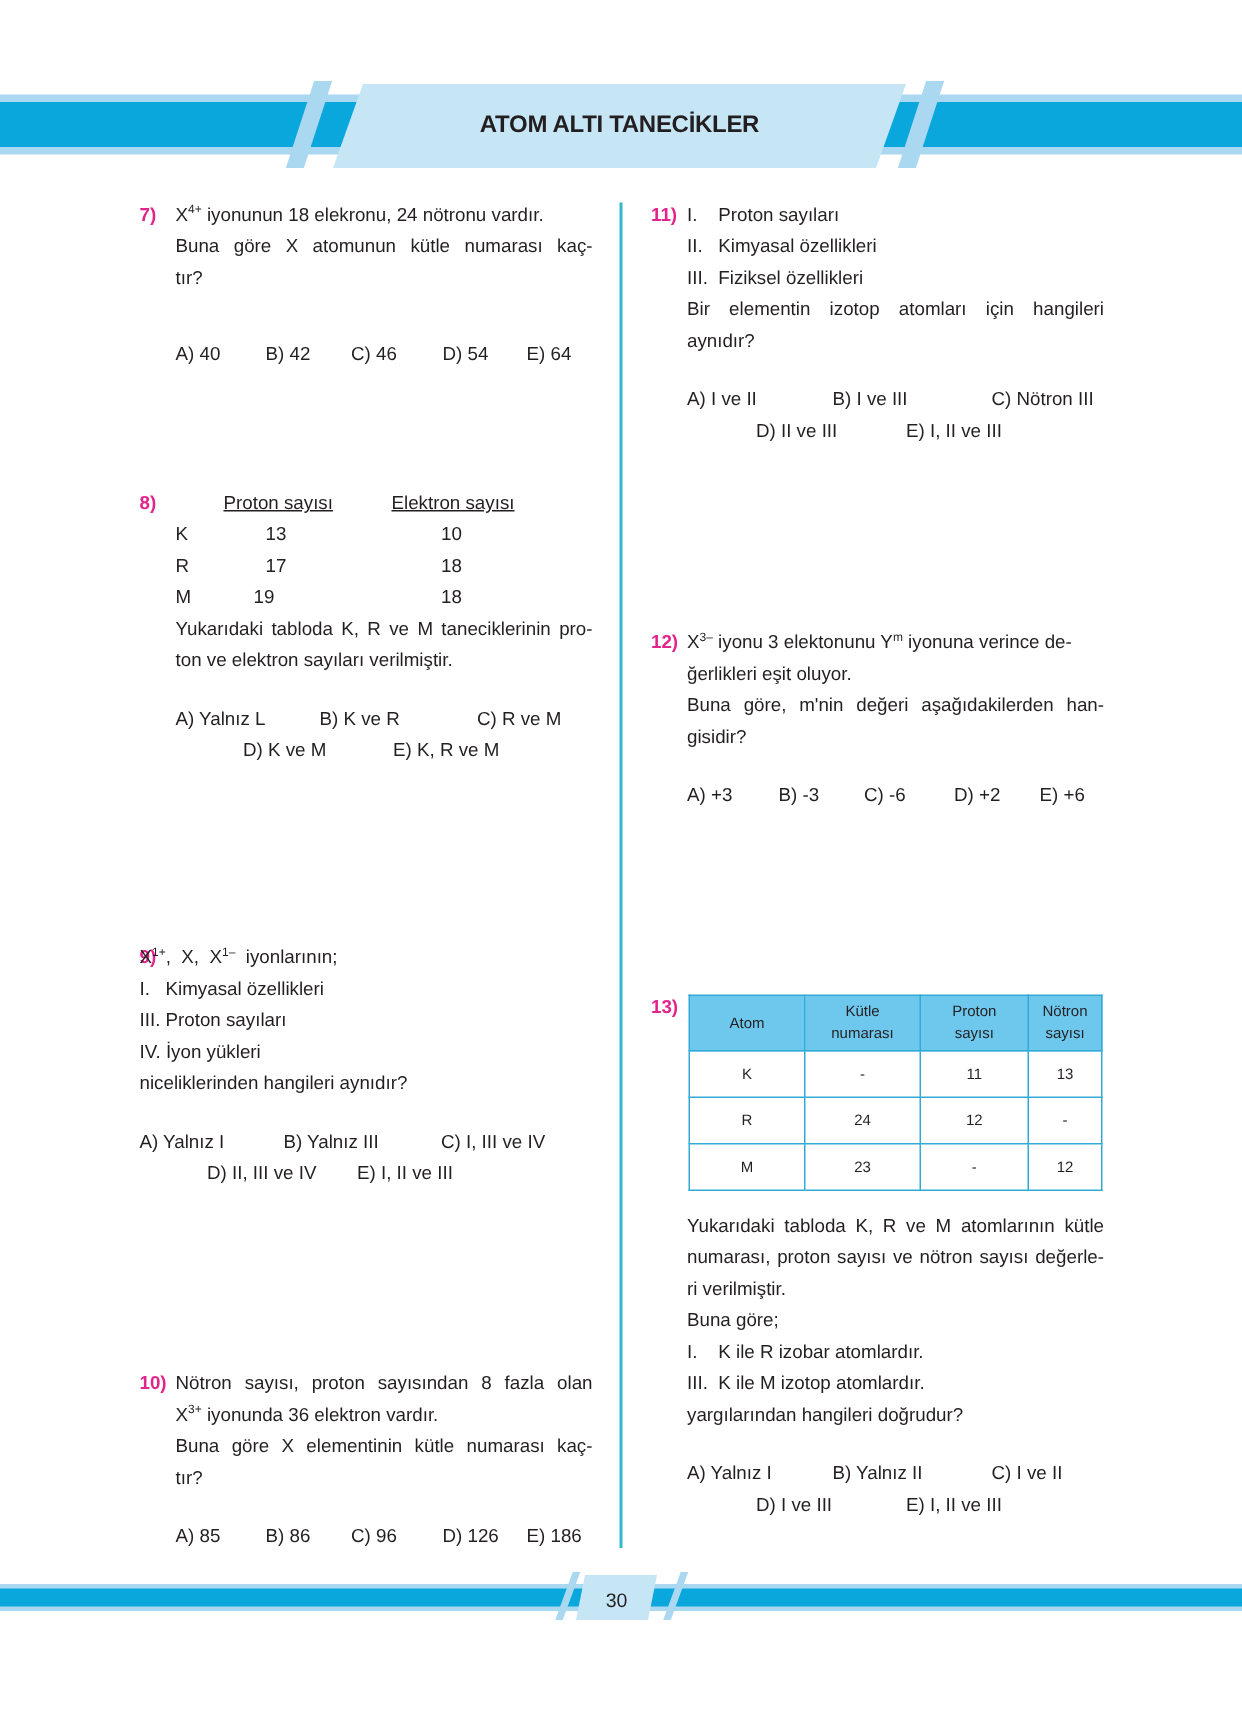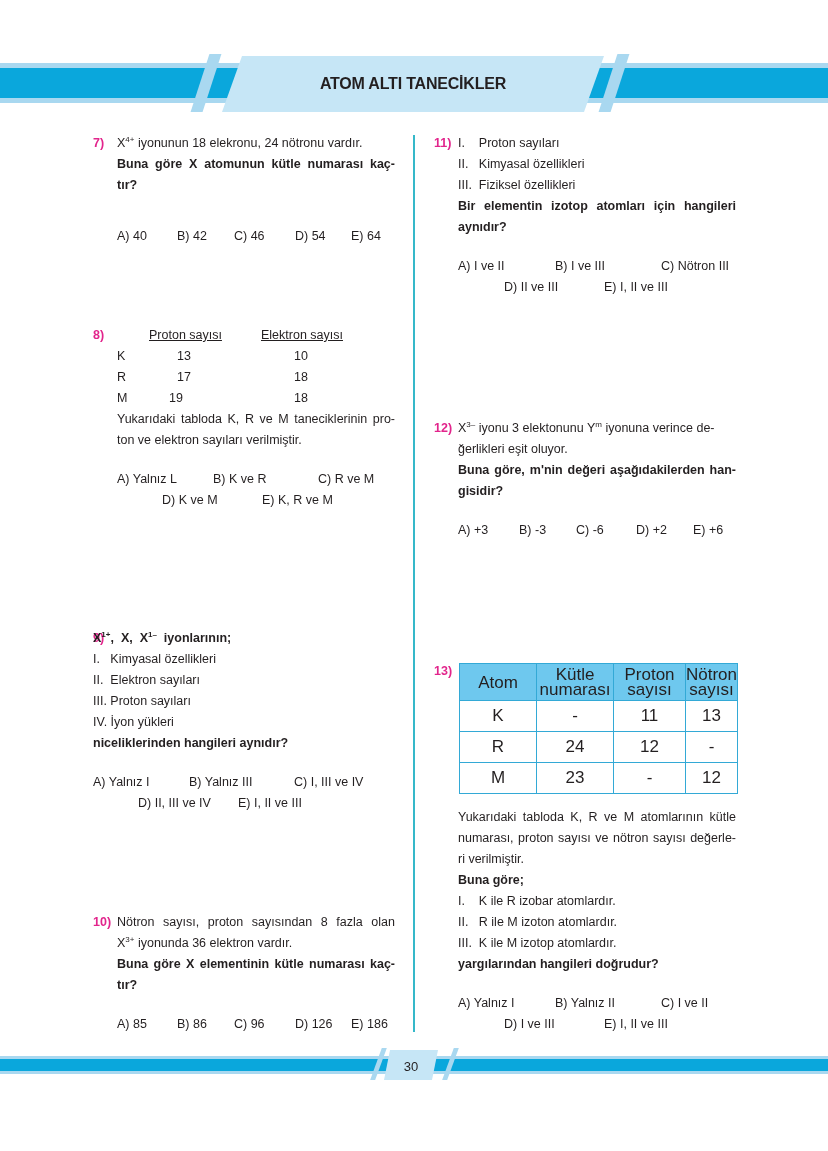--- a/index.html
+++ b/index.html
@@ -16,29 +16,29 @@
     clip-path: polygon(20px 0, 100% 0, calc(100% - 20px) 100%, 0 100%); }
   .hdr .stripe { position: absolute; top: 14px; width: 12px; height: 58px; background: #a9d8f0; transform: skewX(-18deg); }
   .hdr-title { position: absolute; left: 150px; width: 430px; top: 35px; text-align: center; font-weight: bold; font-size: 16px; letter-spacing: -0.2px; color: #231f20; }
 
   
   .divider { position: absolute; left: 413px; top: 135px; width: 2px; height: 897px; background: #35b8c9; }
 
   
   .q { position: absolute; line-height: 21px; }
   .qnum { position: absolute; font-weight: bold; color: #e2258c; }
-  .b { font-weight: bold; }
+  .b { font-weight: normal; }
   sup { font-size: 8px; vertical-align: 5px; line-height: 0; }
   .row { position: relative; height: 21px; white-space: nowrap; }
   .row span.a { position: absolute; top: 0; }
   .just { text-align: justify; text-align-last: justify; }
   .u { text-decoration: underline; }
 
   
-  .t13 { position: absolute; left: 459px; top: 663px; border-collapse: collapse; font-size: 17px; }
+  .t13 { position: absolute; left: 459px; top: 663px; border-collapse: collapse; font-size: 10px; }
   .t13 th, .t13 td { border: 1px solid #33a9d6; text-align: center; }
   .t13 th { background: #6ec8ee; font-weight: normal; line-height: 15px; height: 37px; color: #231f20; }
   .t13 td { height: 31px; }
 
   
   .ftr { position: absolute; left: 0; top: 1045px; width: 828px; height: 40px; }
   .ftr .bl { top: 11px; height: 18px; }
   .ftr .bd { top: 14px; height: 12px; }
   .ftr .num-box { position: absolute; left: 384px; top: 5px; width: 54px; height: 30px; background: #c6e6f6;
     clip-path: polygon(6px 0, 100% 0, calc(100% - 6px) 100%, 0 100%); }
@@ -109,21 +109,20 @@
       <span class="a" style="left:145px">E) K, R ve M</span>
     </div>
   </div>
 </div>
 
 <div class="q" style="left:93px;top:628px;width:302px">
   <span class="qnum" style="left:0">9)</span>
   <div style="">
     <div class="row b"><span>X</span><sup>1+</sup><span style="white-space:pre">,  X,  X</span><sup>1–</sup><span style="white-space:pre">  iyonlarının;</span></div>
     <div class="row" style="white-space:pre">I.   Kimyasal özellikleri</div>
-    <div class="row" style="white-space:pre">II.  Elektron sayıları</div>
     <div class="row" style="white-space:pre">III. Proton sayıları</div>
     <div class="row" style="white-space:pre">IV. İyon yükleri</div>
     <div class="row b">niceliklerinden hangileri aynıdır?</div>
     <div class="row" style="margin-top:18px">
       <span class="a" style="left:0">A) Yalnız I</span>
       <span class="a" style="left:96px">B) Yalnız III</span>
       <span class="a" style="left:201px">C) I, III ve IV</span>
     </div>
     <div class="row">
       <span class="a" style="left:45px">D) II, III ve IV</span>
@@ -215,21 +214,20 @@
   </tr>
 </tbody>
   </table>
 
 <div class="q" style="left:458px;top:807px;width:278px">
   <div class="row just">Yukarıdaki tabloda K, R ve M atomlarının kütle</div>
   <div class="row just">numarası, proton sayısı ve nötron sayısı değerle-</div>
   <div class="row">ri verilmiştir.</div>
   <div class="row b">Buna göre;</div>
   <div class="row" style="white-space:pre">I.    K ile R izobar atomlardır.</div>
-  <div class="row" style="white-space:pre">II.   R ile M izoton atomlardır.</div>
   <div class="row" style="white-space:pre">III.  K ile M izotop atomlardır.</div>
   <div class="row b">yargılarından hangileri doğrudur?</div>
   <div class="row" style="margin-top:18px">
     <span class="a" style="left:0">A) Yalnız I</span>
     <span class="a" style="left:97px">B) Yalnız II</span>
     <span class="a" style="left:203px">C) I ve II</span>
   </div>
   <div class="row">
     <span class="a" style="left:46px">D) I ve III</span>
     <span class="a" style="left:146px">E) I, II ve III</span>

